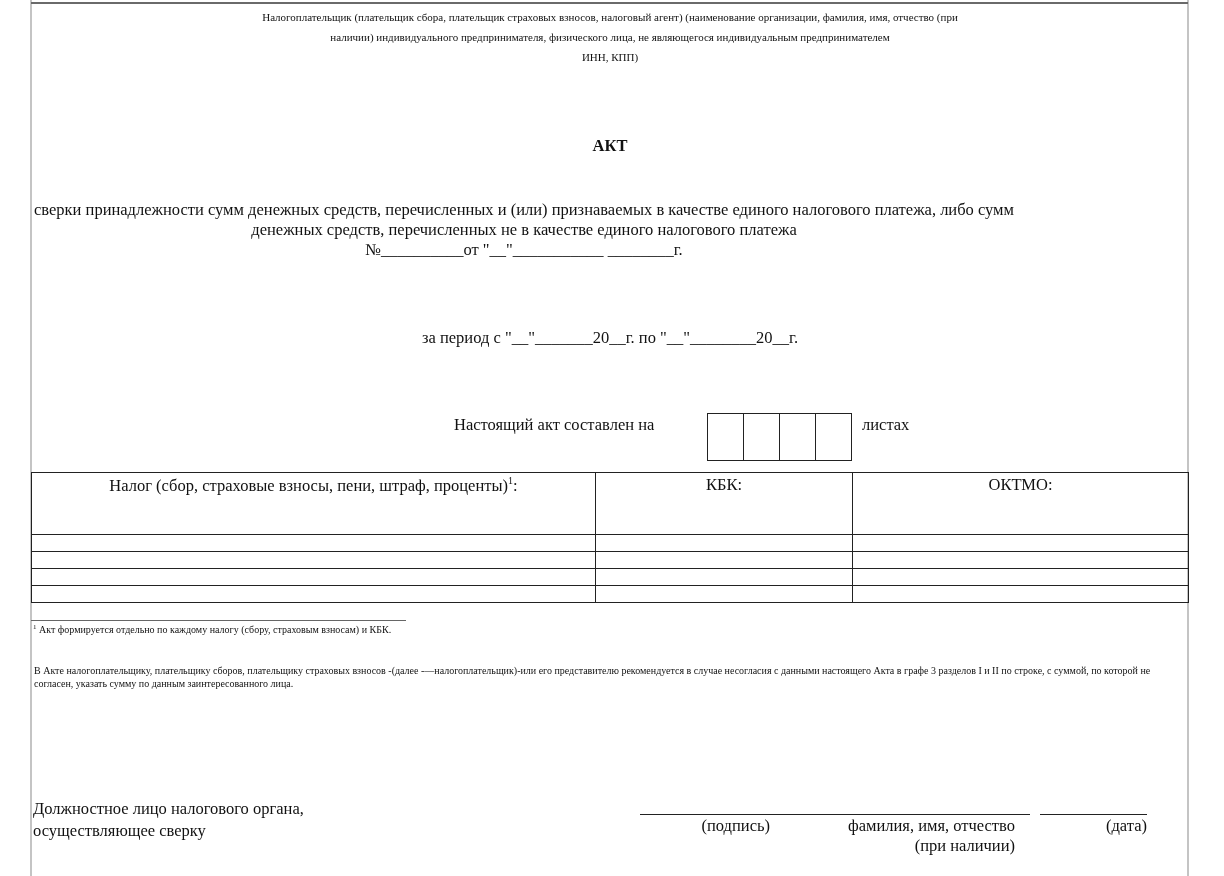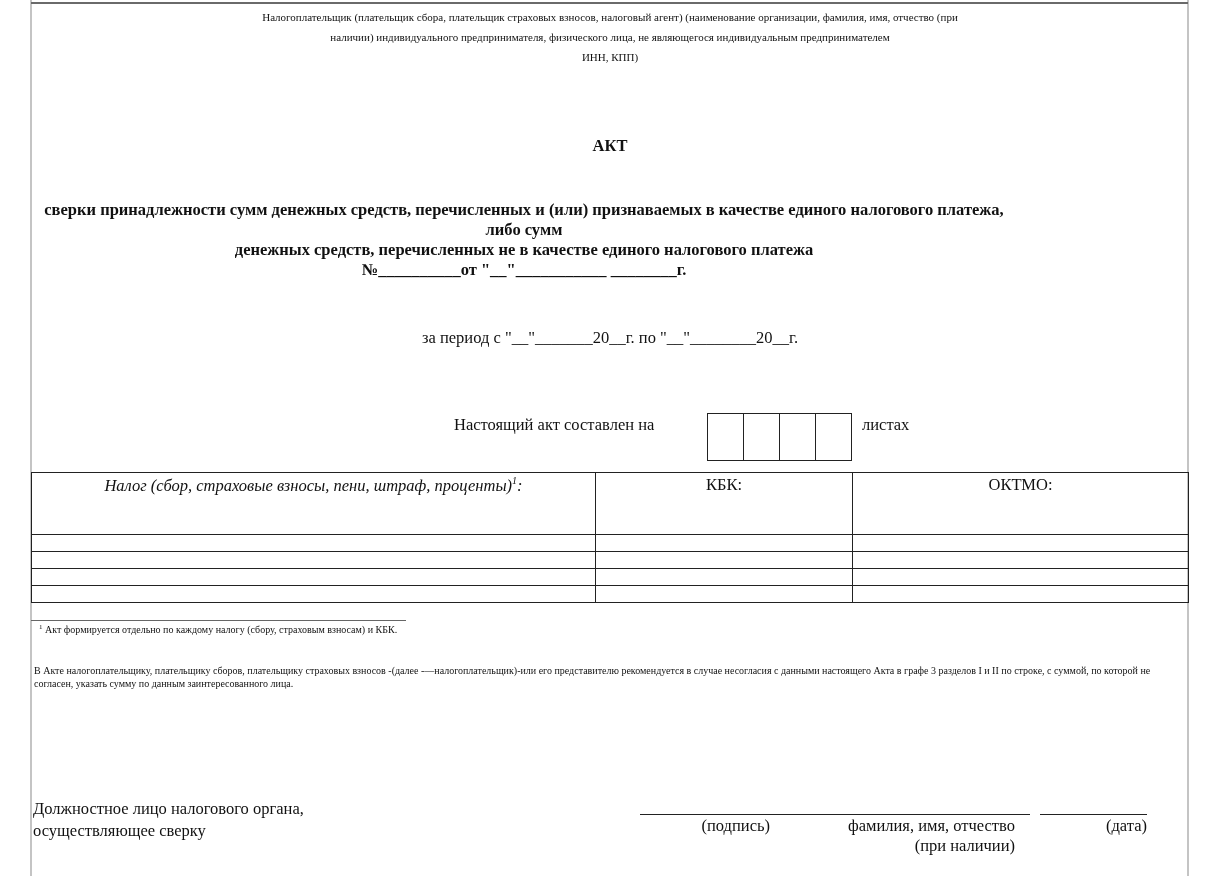--- a/index.html
+++ b/index.html
@@ -10,40 +10,40 @@
   .page-edge-left { position: absolute; left: 30px; top: 0; width: 2px; height: 876px; background: #c4c4c4; }
   .page-edge-right { position: absolute; left: 1187px; top: 0; width: 2px; height: 876px; background: #c4c4c4; }
   .top-rule { position: absolute; left: 31px; top: 2px; width: 1157px; height: 2px; background: #6a6a6a; }
 
   .payer { position: absolute; left: 32px; top: 7px; width: 1156px; text-align: center;
     font-size: 11px; line-height: 20px; }
 
   .title { position: absolute; left: 32px; top: 136px; width: 1156px; text-align: center;
     font-weight: bold; font-size: 16.5px; }
   .subtitle { position: absolute; left: 32px; top: 200px; width: 984px; text-align: center;
-    font-weight: bold; font-size: 16.5px; line-height: 20px; }
+    font-weight: normal; font-size: 16.5px; line-height: 20px; }
 
   .period { position: absolute; left: 32px; top: 328px; width: 1156px; text-align: center; font-size: 16.5px; }
 
   .sheets-label { position: absolute; left: 454px; top: 415px; font-size: 16.5px; }
   .sheets-boxes { position: absolute; left: 707px; top: 413px; display: flex;
     border: 1px solid #222; height: 46px; }
   .sheet-box { width: 35px; height: 46px; border-right: 1px solid #222; }
   .sheet-box:last-child { border-right: none; }
   .sheets-suffix { position: absolute; left: 862px; top: 415px; font-size: 16.5px; }
 
   table.tax { position: absolute; left: 31px; top: 472px; width: 1158px; border-collapse: collapse; font-size: 16.5px; }
   table.tax td { border: 1px solid #222; padding: 0; }
   table.tax td.h { height: 59px; vertical-align: top; text-align: center; padding-top: 2px; }
   table.tax tr.r td { height: 16px; }
   table.tax sup { font-size: 10px; }
-  .c1 { width: 563px; font-style: italic; } .c2 { width: 256px; } .c3 { width: auto; }
+  .c1 { width: 563px; } .c2 { width: 256px; } .c3 { width: auto; }
 
   .fn-rule { position: absolute; left: 31px; top: 620px; width: 375px; height: 1px; background: #666; }
-  .footnote { position: absolute; left: 39px; top: 623px; font-size: 10px; }
+  .footnote { position: absolute; left: 33px; top: 623px; font-size: 10px; }
   .footnote sup { font-size: 7px; }
   .note { position: absolute; left: 34px; top: 665px; width: 1156px; font-size: 10px; line-height: 12.5px; }
 
   .official { position: absolute; left: 33px; top: 798px; font-size: 16.5px; line-height: 22px; }
   .sign-line-1 { position: absolute; left: 640px; top: 814px; width: 390px; height: 1px; background: #222; }
   .sign-line-2 { position: absolute; left: 1040px; top: 814px; width: 107px; height: 1px; background: #222; }
   .sig-label { position: absolute; top: 816px; font-size: 16.5px; text-align: right; line-height: 20px; }
   .sig-sign { left: 660px; width: 110px; }
   .sig-name { left: 800px; width: 215px; }
   .sig-date { left: 1040px; width: 107px; }

